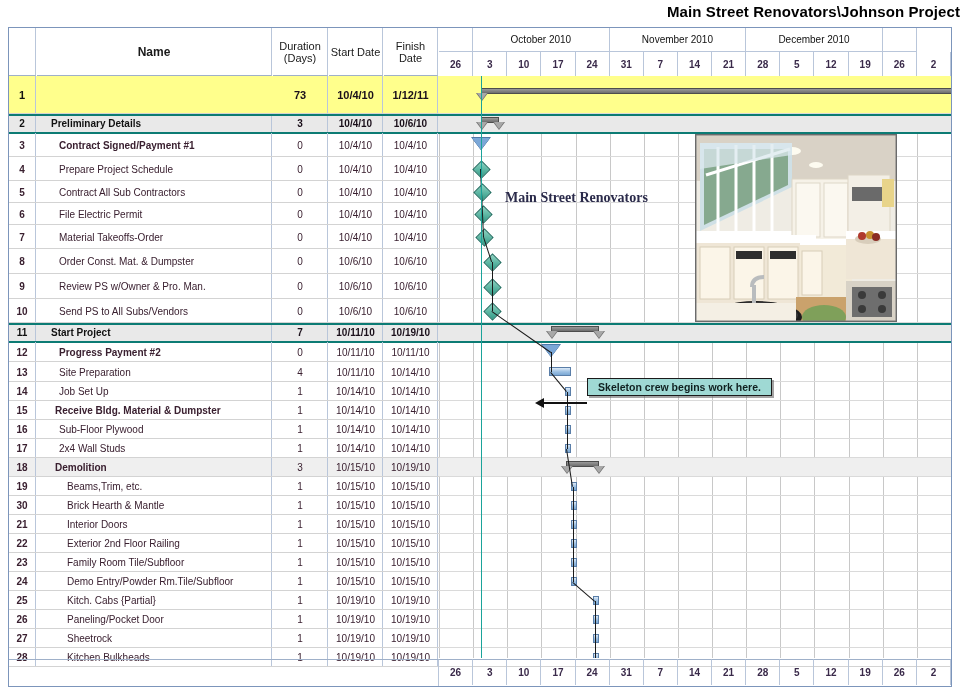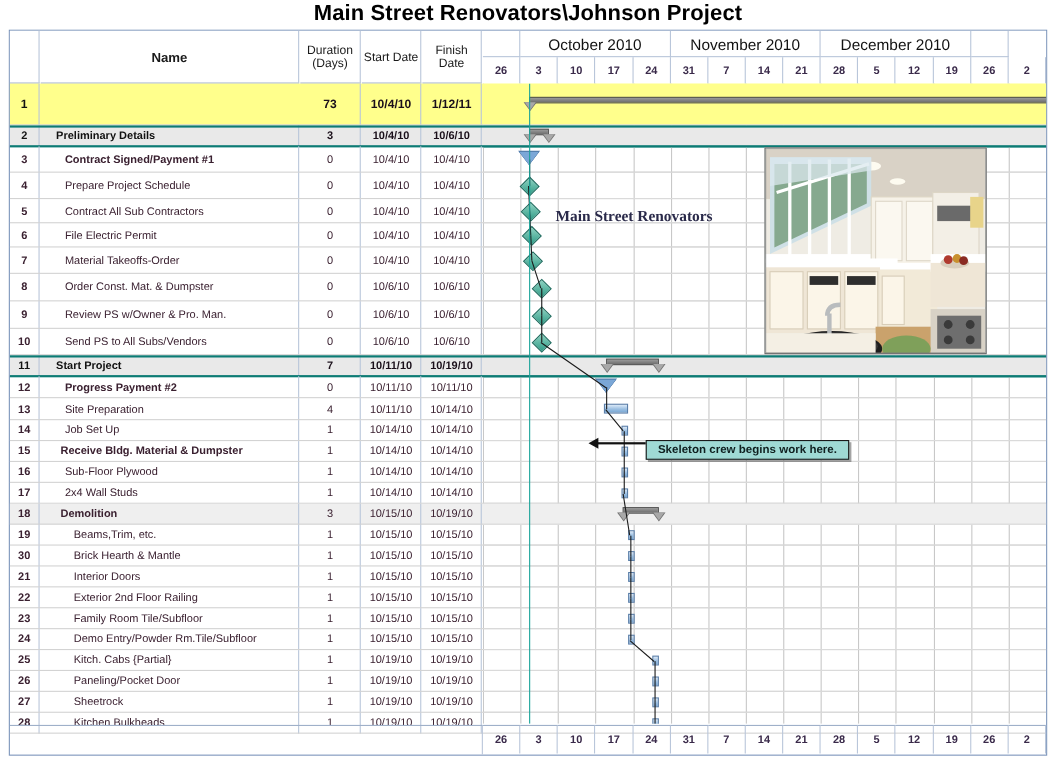--- a/index.html
+++ b/index.html
@@ -7,42 +7,42 @@
     width:960px;height:696px;
     font-family:"Liberation Sans", sans-serif;
     -webkit-font-smoothing:none;
     overflow:hidden;
   }
   #app{position:relative;width:960px;height:696px;}
 
   
   .doc-title{
     position:absolute;left:0;top:0;width:960px;height:26px;
-    text-align:center;font-size:20px;font-weight:bold;color:#000;
+    text-align:right;font-size:15px;font-weight:bold;color:#000;
     line-height:24px;letter-spacing:.1px;
   }
 
   
   .frame{
     position:absolute;left:8px;top:27px;width:944px;height:660px;
     border:1px solid #7c95bb;box-sizing:border-box;background:#fff;
   }
 
   
   .hdr{position:absolute;left:0;top:0;right:0;height:48px;background:#fff;}
   .hdr-cell{
     position:absolute;box-sizing:border-box;
     font-size:11px;color:#1a1a1a;text-align:center;
     display:flex;align-items:center;justify-content:center;
   }
 
   .month-cell{
     position:absolute;top:0;height:24px;box-sizing:border-box;
     border-right:1px solid #b9c6da;border-bottom:1px solid #b9c6da;
-    font-size:14px;display:flex;align-items:center;justify-content:center;
+    font-size:10px;display:flex;align-items:center;justify-content:center;
     color:#111;
   }
   .week-cell{
     position:absolute;top:24px;height:24px;box-sizing:border-box;
     border-right:1px solid #b9c6da;
     font-size:10px;display:flex;align-items:center;justify-content:center;
     color:#3a2a4a;font-weight:bold;
   }
 
   
@@ -646,21 +646,21 @@
           <rect x="56" y="150" width="4" height="28" fill="#b9bcbe"></rect>
           <path d="M56 152 q0 -10 12 -10" stroke="#b9bcbe" stroke-width="4" fill="none"></path>
           <ellipse cx="128" cy="182" rx="22" ry="12" fill="#7fa05a"></ellipse>
           <rect x="0" y="168" width="100" height="18" fill="#f4efe4"></rect>
           <rect x="0" y="0" width="200" height="186" fill="none" stroke="#7a7a7a"></rect>
         </svg>
       </div>
 
       <div class="watermark" style="left:66px;top:114px;">Main Street Renovators</div>
 
-      <div class="callout" style="left:148px;top:324px;width:185px;height:18px;">Skeleton crew begins work here.</div>
+      <div class="callout" style="left:148px;top:302px;width:185px;height:18px;">Skeleton crew begins work here.</div>
       <div class="arrow-line" style="left:102px;top:326px;width:46px;"></div>
       <div class="arrow-head" style="left:96px;top:322px;"></div>
     </div>
 
     <div class="foot">
       <div id="foot-cells">
           <div class="foot-cell" style="left: 430px; width: 34.1333px; border-top: 1px solid rgb(159, 176, 201);">26</div>
           <div class="foot-cell" style="left: 464.133px; width: 34.1333px; border-top: 1px solid rgb(159, 176, 201);">3</div>
           <div class="foot-cell" style="left: 498.267px; width: 34.1333px; border-top: 1px solid rgb(159, 176, 201);">10</div>
           <div class="foot-cell" style="left: 532.4px; width: 34.1333px; border-top: 1px solid rgb(159, 176, 201);">17</div>

